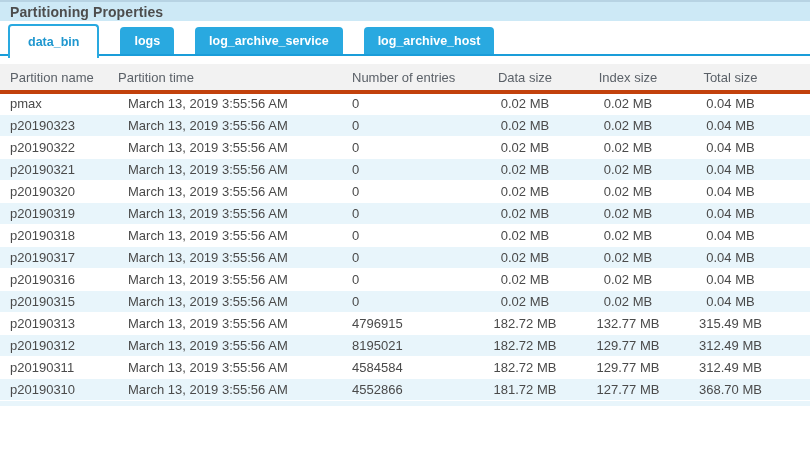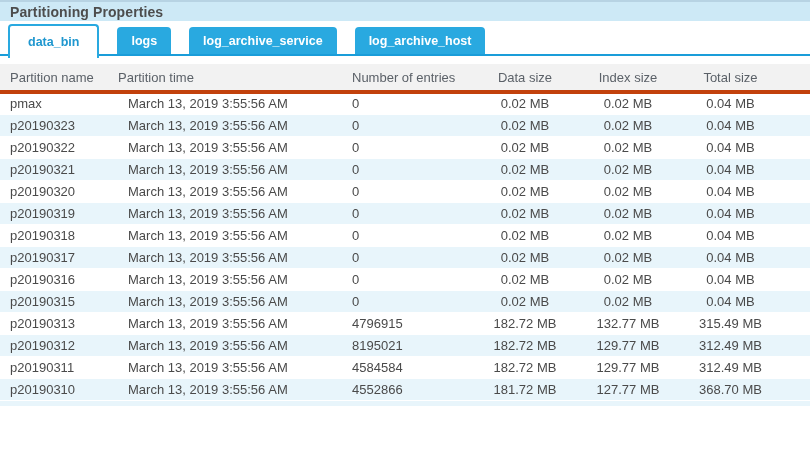--- a/index.html
+++ b/index.html
@@ -11,32 +11,32 @@
     -webkit-font-smoothing: antialiased;
   }
   .top-line { height: 2px; background: #b7d3e3; }
   .title-bar {
     height: 19px; background: #cde9f6;
     display: flex; align-items: center; padding-left: 10px;
   }
   .title-bar .title { font-weight: bold; font-size: 14px; color: #4d4d4d; letter-spacing: 0.1px; }
 
   .tab-bar {
-    display: flex; align-items: flex-end; gap: 8px;
+    display: flex; align-items: flex-end; gap: 21px;
     padding-left: 8px; height: 35px;
     border-bottom: 2px solid #1a9dd9;
     position: relative;
   }
   .tab {
     border-radius: 4px 4px 0 0;
     font-size: 12.5px; font-weight: 700;
     display: flex; align-items: center;
     cursor: pointer; white-space: nowrap;
   }
-  .tab.inactive { background: #29a9e0; color: #ffffff; height: 27px; padding: 0 14px; margin-left: 10px; }
+  .tab.inactive { background: #29a9e0; color: #ffffff; height: 27px; padding: 0 14px; }
   .tab.active {
     background: #ffffff; color: #1f97cf;
     border: 2px solid #29a9e0; border-bottom: none;
     height: 34px; margin-bottom: -4px; padding: 0 18px;
     position: relative; z-index: 2;
   }
 
   .table-wrap { margin-top: 8px; }
   table { border-collapse: collapse; table-layout: fixed; width: 810px; font-size: 13px; }
   thead th {

